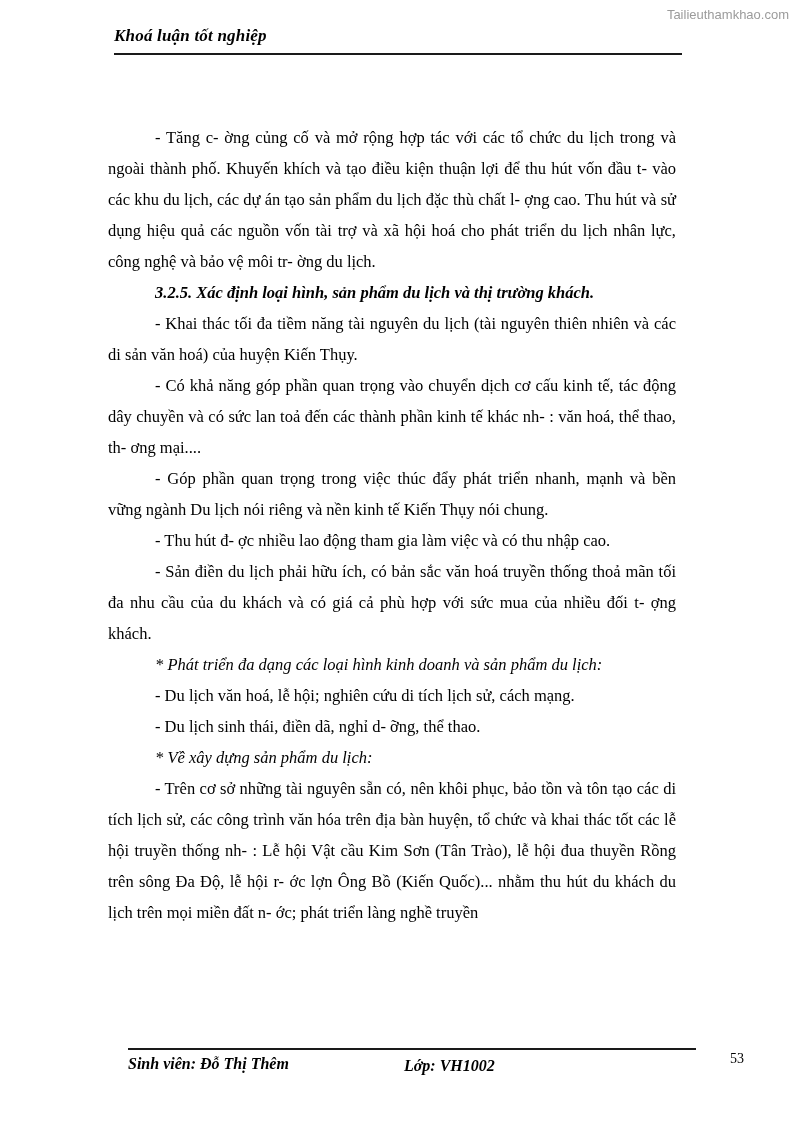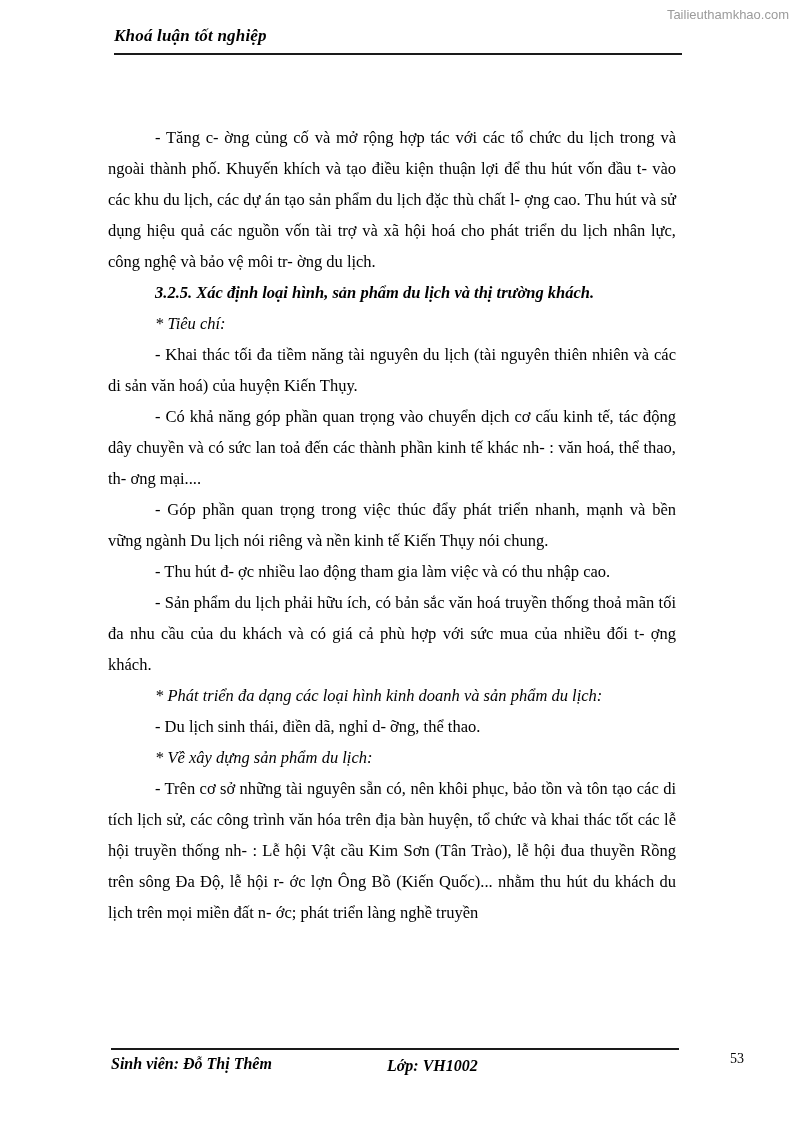--- a/index.html
+++ b/index.html
@@ -56,21 +56,21 @@
     font-style: italic;
     text-align: left;
   }
   .doc-body p.italic {
     font-style: italic;
     text-align: left;
   }
   .footer {
     position: absolute;
     top: 1048px;
-    left: 111px;
+    left: 128px;
     width: 568px;
     border-top: 2px solid #1a1a1a;
     padding-top: 5px;
     font-size: 16px;
     font-weight: bold;
     font-style: italic;
   }
   .footer .class-label {
     position: absolute;
     left: 276px;
@@ -93,27 +93,27 @@
 
   <div class="header">
     <div class="header-title">Khoá luận tốt nghiệp</div>
     <div class="header-rule"></div>
   </div>
 
   <div class="doc-body">
 
   <p class="body">- Tăng c- ờng củng cố và mở rộng hợp tác với các tổ chức du lịch trong và ngoài thành phố. Khuyến khích và tạo điều kiện thuận lợi để thu hút vốn đầu t- vào các khu du lịch, các dự án tạo sản phẩm du lịch đặc thù chất l- ợng cao. Thu hút và sử dụng hiệu quả các nguồn vốn tài trợ và xã hội hoá cho phát triển du lịch nhân lực, công nghệ và bảo vệ môi tr- ờng du lịch.</p>
       <p class="heading">3.2.5. Xác  định loại hình, sản phẩm du lịch và thị trường khách.</p>
-      <p class="italic">* Tiêu chí:</p>
       <p class="body">- Khai thác tối đa tiềm năng tài nguyên du lịch (tài nguyên thiên nhiên và các di sản văn hoá) của huyện Kiến Thụy.</p>
       <p class="body">- Có khả năng góp phần quan trọng vào chuyển dịch cơ cấu kinh tế, tác động dây chuyền và có sức lan toả đến các thành phần kinh tế khác nh- : văn hoá, thể thao, th- ơng mại....</p>
       <p class="body">- Góp phần quan trọng trong việc thúc đẩy phát triển nhanh, mạnh và bền vững ngành Du lịch nói riêng và nền kinh tế Kiến Thụy nói  chung.</p>
       <p class="body">- Thu hút đ- ợc nhiều lao động tham gia làm việc và có thu nhập cao.</p>
-      <p class="body">- Sản phẩm du lịch phải hữu ích, có bản sắc văn hoá truyền thống thoả mãn tối đa nhu cầu của du khách và có giá cả phù hợp với sức mua của nhiều đối t- ợng khách.</p>
+      <p class="body">- Sản điền du lịch phải hữu ích, có bản sắc văn hoá truyền thống thoả mãn tối đa nhu cầu của du khách và có giá cả phù hợp với sức mua của nhiều đối t- ợng khách.</p>
       <p class="italic">* Phát triển đa dạng các loại hình kinh doanh và sản phẩm du lịch:</p>
+      <p class="body">- Du lịch văn hoá, lễ hội; nghiên cứu di tích lịch sử, cách mạng.</p>
       <p class="body">- Du lịch sinh thái, điền dã, nghỉ d- ỡng, thể thao.</p>
       <p class="italic">* Về xây dựng sản phẩm du lịch:</p>
       <p class="body">- Trên cơ sở những tài nguyên sẵn có, nên khôi phục, bảo tồn và tôn tạo các di tích lịch sử, các công trình văn hóa trên địa bàn huyện, tổ chức và khai thác tốt các lễ hội truyền thống nh- : Lễ hội Vật cầu Kim Sơn (Tân Trào), lễ hội đua thuyền Rồng trên sông Đa Độ, lễ hội r- ớc lợn Ông Bồ (Kiến Quốc)... nhằm thu hút du khách du lịch trên mọi miền đất n- ớc; phát triển làng nghề truyền</p>
     </div>
 
   <div class="footer">
     <span class="student-label">Sinh viên: Đỗ Thị Thêm</span>
     <span class="class-label">Lớp: VH1002</span>
   </div>
 

